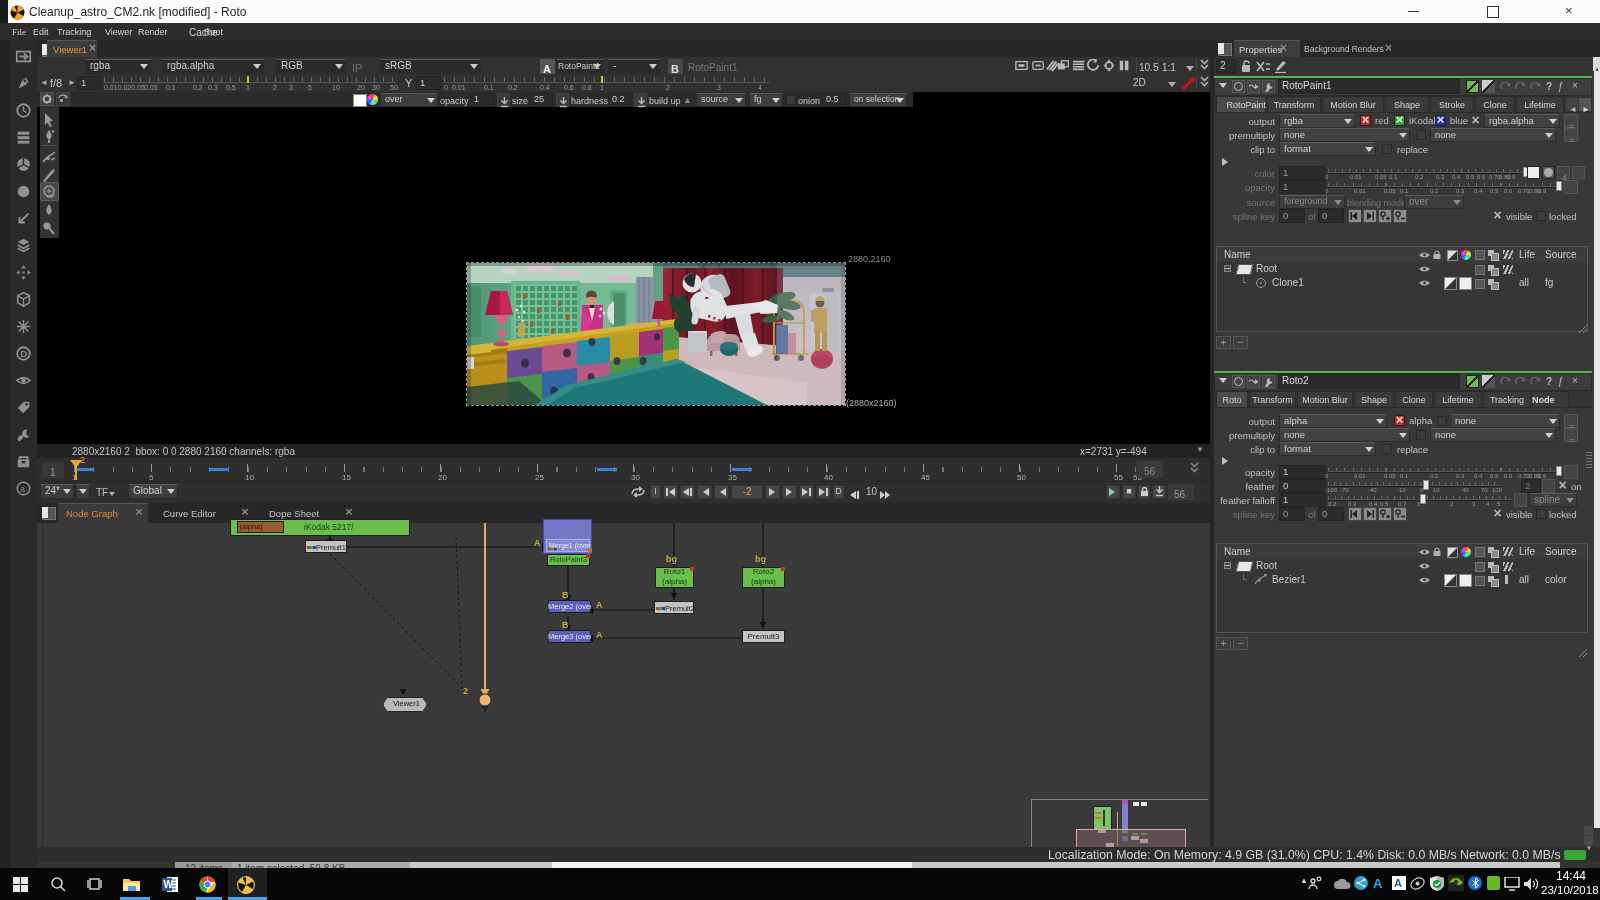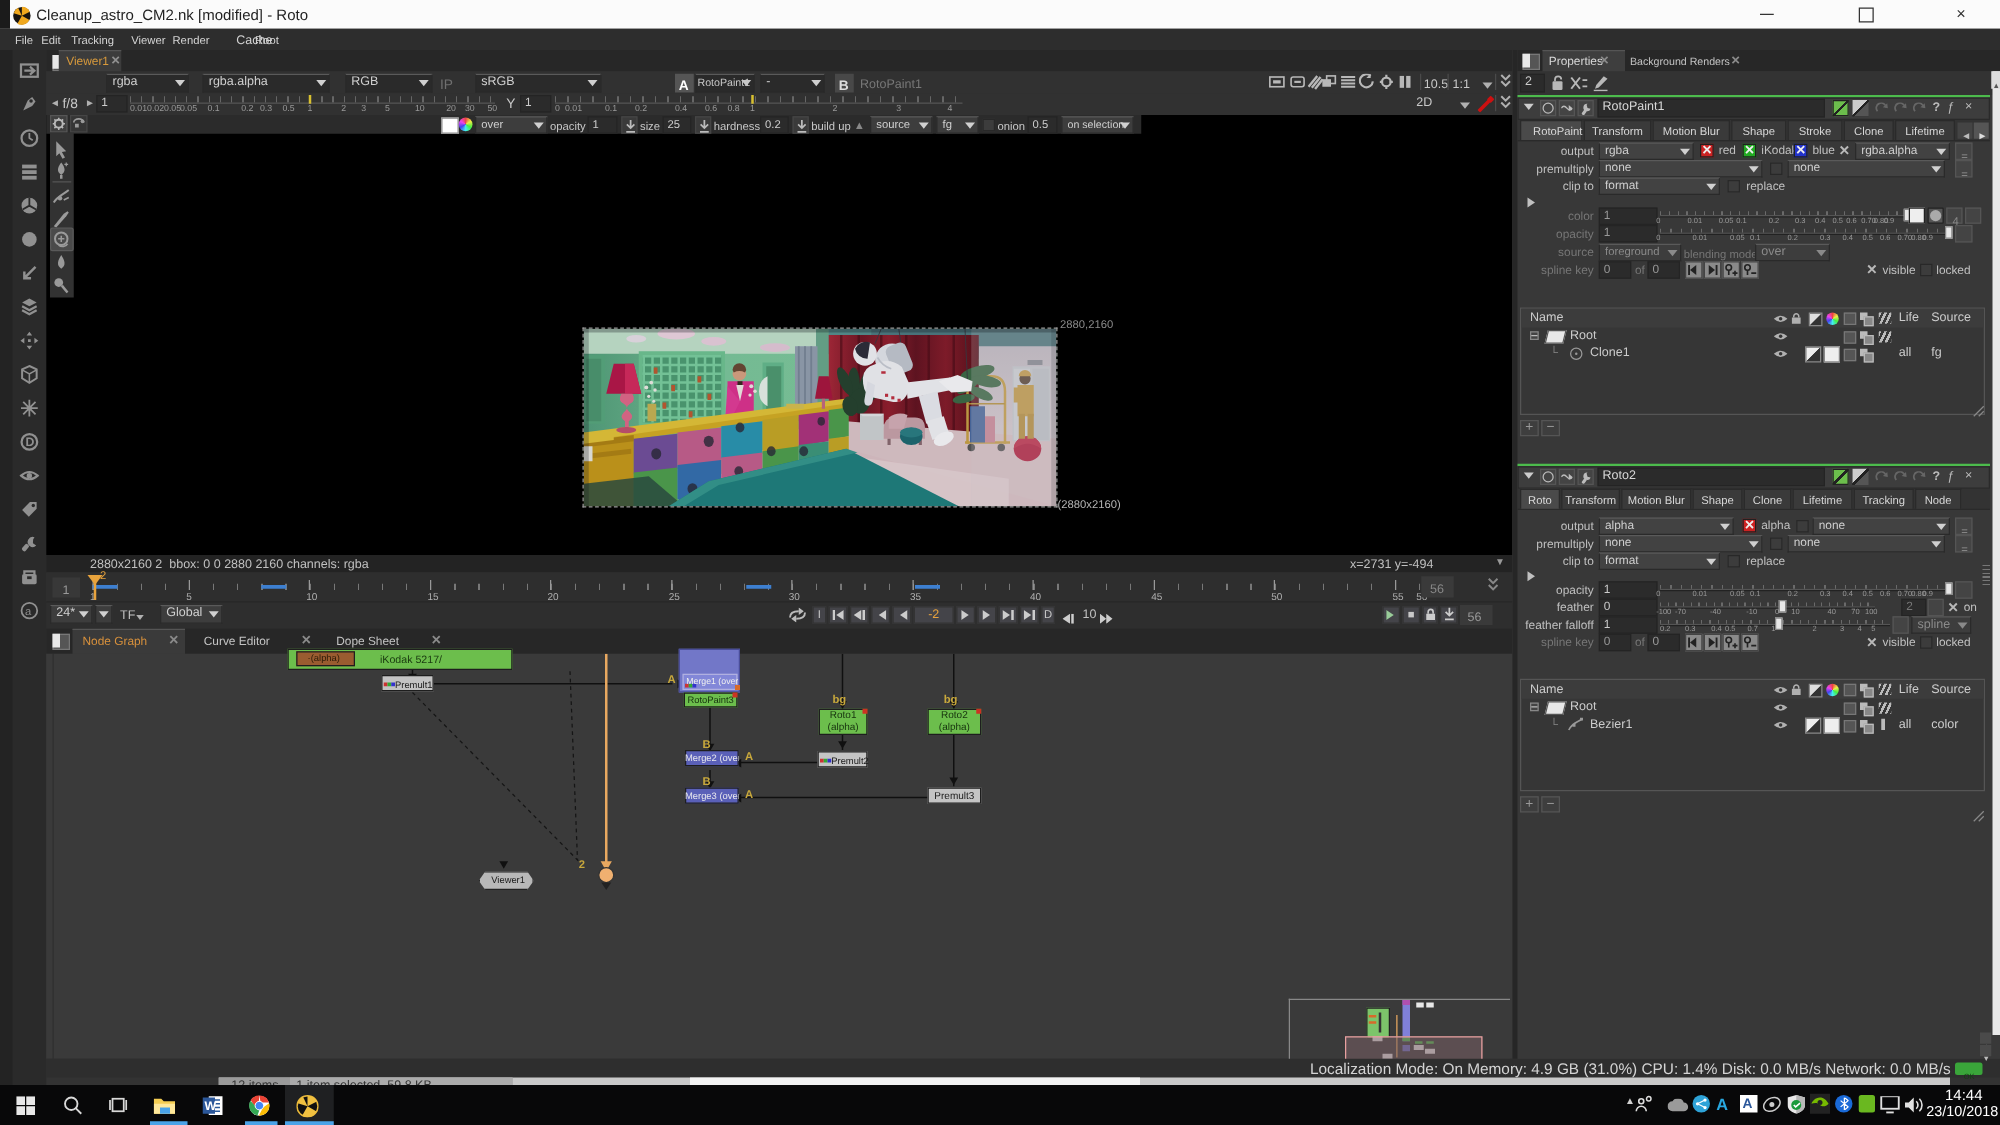--- a/index.html
+++ b/index.html
@@ -9,21 +9,21 @@
 <circle cx="7.5" cy="7.5" r="7" fill="#181410"></circle>
 <path d="M7.5 7.5 L7.5 0.5 A7 7 0 0 1 13.8 4.4 Z" fill="#f0a81e"></path>
 <path d="M7.5 7.5 L13.6 11 A7 7 0 0 1 3.9 13.9 Z" fill="#f0a81e"></path>
 <path d="M7.5 7.5 L1 5.5 A7 7 0 0 1 4.5 1.2 Z" fill="#f0a81e"></path>
 </svg>
 <div class="a" style="left:29px;top:5px;font-size:12px;color:#1f1f1f;white-space:nowrap;">Cleanup_astro_CM2.nk [modified] - Roto</div>
 <div class="a" style="left:1408px;top:11px;width:11px;height:1px;background:#333;"></div>
 <div class="a" style="left:1487px;top:6px;width:10px;height:10px;background:none;border:1px solid #333;"></div>
 <div class="a" style="left:1565px;top:3px;font-size:13px;color:#333;white-space:nowrap;">×</div>
 <div class="a" style="left:0px;top:23px;width:1600px;height:17px;background:#2d2d2d;"></div>
-<div class="a" style="left:12px;top:27px;font-size:9px;color:#d4d4d4;white-space:nowrap;">File</div>
+<div class="a" style="left:12px;top:27px;font-size:9px;color:#d4d4d4;white-space:nowrap;font-family:Liberation Serif, serif;">File</div>
 <div class="a" style="left:33px;top:27px;font-size:9px;color:#d4d4d4;white-space:nowrap;">Edit</div>
 <div class="a" style="left:57px;top:27px;font-size:9px;color:#d4d4d4;white-space:nowrap;">Tracking</div>
 <div class="a" style="left:105px;top:27px;font-size:9px;color:#d4d4d4;white-space:nowrap;">Viewer</div>
 <div class="a" style="left:138px;top:27px;font-size:9px;color:#d4d4d4;white-space:nowrap;">Render</div>
 <div class="a" style="left:189px;top:27px;font-size:10px;color:#d4d4d4;white-space:nowrap;">Cache</div>
 <div class="a" style="left:204px;top:27px;font-size:9px;color:#d4d4d4;white-space:nowrap;">Root</div>
 <div class="a" style="left:0px;top:40px;width:37px;height:828px;background:#2a2a2a;"></div>
 <div class="a" style="left:0px;top:40px;width:10px;height:828px;background:#232323;"></div>
 <svg class="a" style="left:15px;top:48px" width="17" height="17" viewBox="0 0 19 19">
     <rect x="2" y="4" width="15" height="11" fill="none" stroke="#909090" stroke-width="2"></rect>
@@ -711,21 +711,21 @@
 <div class="a" style="left:596px;top:600px;font-size:9px;color:#c8a83c;white-space:nowrap;font-weight:bold;">A</div>
 <div class="a" style="left:562px;top:620px;font-size:9px;color:#c8a83c;white-space:nowrap;font-weight:bold;">B</div>
 <div class="a" style="left:596px;top:630px;font-size:9px;color:#c8a83c;white-space:nowrap;font-weight:bold;">A</div>
 <div class="a" style="left:666px;top:554px;font-size:9px;color:#c8a83c;white-space:nowrap;font-weight:bold;">bg</div>
 <div class="a" style="left:755px;top:554px;font-size:9px;color:#c8a83c;white-space:nowrap;font-weight:bold;">bg</div>
 <div class="a" style="left:463px;top:686px;font-size:9px;color:#c8a83c;white-space:nowrap;font-weight:bold;">2</div>
 <div class="a" style="left:230px;top:519px;width:180px;height:17px;background:#6cbe4c;border:1px solid #1e1e1e;box-sizing:border-box;"></div>
 <div class="a" style="left:230px;top:519px;width:180px;height:17px;color:#16320e;font-size:9px;text-align:center;line-height:17px;white-space:nowrap;overflow:hidden;"></div>
 <div class="a" style="left:304px;top:522px;font-size:8.5px;color:#1a3a10;white-space:nowrap;">iKodak 5217/</div>
 <div class="a" style="left:237px;top:521px;width:47px;height:12px;background:#9a5c30;border:1px solid #1e1e1e;box-sizing:border-box;"></div>
-<div class="a" style="left:237px;top:521px;width:44px;height:12px;color:#2a1a08;font-size:7.5px;text-align:center;line-height:12px;white-space:nowrap;overflow:hidden;">·(alpha)</div>
+<div class="a" style="left:237px;top:521px;width:44px;height:12px;color:#2a1a08;font-size:7.5px;text-align:left;line-height:12px;white-space:nowrap;overflow:hidden;">·(alpha)</div>
 <div class="a" style="left:305px;top:540px;width:42px;height:13px;background:#c4c4c4;border:1px solid #1e1e1e;box-sizing:border-box;"></div>
 <div class="a" style="left:305px;top:540px;width:42px;height:13px;color:#1a1a1a;font-size:8px;text-align:center;line-height:13px;white-space:nowrap;overflow:hidden;"></div>
 <div class="a" style="left:307px;top:546px;width:3px;height:3px;background:#c33;"></div>
 <div class="a" style="left:310px;top:546px;width:3px;height:3px;background:#3a3;"></div>
 <div class="a" style="left:313px;top:546px;width:3px;height:3px;background:#33c;"></div>
 <div class="a" style="left:316px;top:543px;font-size:7.5px;color:#1a1a1a;white-space:nowrap;">Premult1</div>
 <div class="a" style="left:543px;top:519px;width:49px;height:35px;background:#7277c8;border:1px solid #4a4e9a;box-sizing:border-box;"></div>
 <div class="a" style="left:546px;top:539px;width:44px;height:13px;background:#8287d8;border:1px solid #1e1e1e;box-sizing:border-box;border:1px solid #b0b0e0;"></div>
 <div class="a" style="left:546px;top:539px;width:44px;height:13px;color:#f0f0f0;font-size:7.5px;text-align:center;line-height:13px;white-space:nowrap;overflow:hidden;"></div>
 <div class="a" style="left:548px;top:547px;width:3px;height:3px;background:#c33;"></div>
@@ -1074,21 +1074,21 @@
 <div class="a" style="left:1297px;top:395px;width:56px;text-align:center;font-size:9px;color:#d8d8d8;">Motion Blur</div>
 <div class="a" style="left:1354px;top:391px;width:40px;height:16px;background:#3a3a3a;border:1px solid #2a2a2a;border-bottom:none;box-sizing:border-box;"></div>
 <div class="a" style="left:1354px;top:395px;width:40px;text-align:center;font-size:9px;color:#d8d8d8;">Shape</div>
 <div class="a" style="left:1395px;top:391px;width:38px;height:16px;background:#3a3a3a;border:1px solid #2a2a2a;border-bottom:none;box-sizing:border-box;"></div>
 <div class="a" style="left:1395px;top:395px;width:38px;text-align:center;font-size:9px;color:#d8d8d8;">Clone</div>
 <div class="a" style="left:1434px;top:391px;width:48px;height:16px;background:#3a3a3a;border:1px solid #2a2a2a;border-bottom:none;box-sizing:border-box;"></div>
 <div class="a" style="left:1434px;top:395px;width:48px;text-align:center;font-size:9px;color:#d8d8d8;">Lifetime</div>
 <div class="a" style="left:1483px;top:391px;width:48px;height:16px;background:#3a3a3a;border:1px solid #2a2a2a;border-bottom:none;box-sizing:border-box;"></div>
 <div class="a" style="left:1483px;top:395px;width:48px;text-align:center;font-size:9px;color:#d8d8d8;">Tracking</div>
 <div class="a" style="left:1532px;top:391px;width:37px;height:16px;background:#3a3a3a;border:1px solid #2a2a2a;border-bottom:none;box-sizing:border-box;"></div>
-<div class="a" style="left:1532px;top:395px;width:37px;text-align:center;font-size:9px;color:#d8d8d8;">Node</div>
+<div class="a" style="left:1532px;top:395px;width:37px;font-size:9px;color:#d8d8d8;font-weight:bold;">Node</div>
 <div class="a" style="left:1176px;top:416px;width:99px;text-align:right;font-size:9.5px;color:#c0c0c0;white-space:nowrap;">output</div>
 <div class="a" style="left:1279px;top:414px;width:108px;height:14px;background:#424242;border:1px solid #2a2a2a;border-top-color:#5a5a5a;box-sizing:border-box;"></div>
 <div class="a" style="left:1284px;top:415.0px;font-size:9.5px;color:#d0d0d0;white-space:nowrap;">alpha</div>
 <div class="a" style="left:1376px;top:419px;width:0;height:0;border-left:4px solid transparent;border-right:4px solid transparent;border-top:5px solid #d0d0d0;"></div>
 <div class="a" style="left:1394px;top:415px;width:11px;height:11px;background:#cc2222;border:1px solid #202020;box-sizing:border-box;"></div>
 <div class="a" style="left:1394px;top:414px;width:11px;height:11px;color:#eee;font-size:13px;font-weight:bold;text-align:center;line-height:11px;">×</div>
 <div class="a" style="left:1409px;top:415px;font-size:9.5px;color:#c0c0c0;white-space:nowrap;">alpha</div>
 <div class="a" style="left:1437px;top:416px;width:10px;height:10px;background:#3c3c3c;border:1px solid #282828;box-sizing:border-box;"></div>
 <div class="a" style="left:1450px;top:414px;width:110px;height:14px;background:#424242;border:1px solid #2a2a2a;border-top-color:#5a5a5a;box-sizing:border-box;"></div>
 <div class="a" style="left:1455px;top:415.0px;font-size:9.5px;color:#d0d0d0;white-space:nowrap;">none</div>

